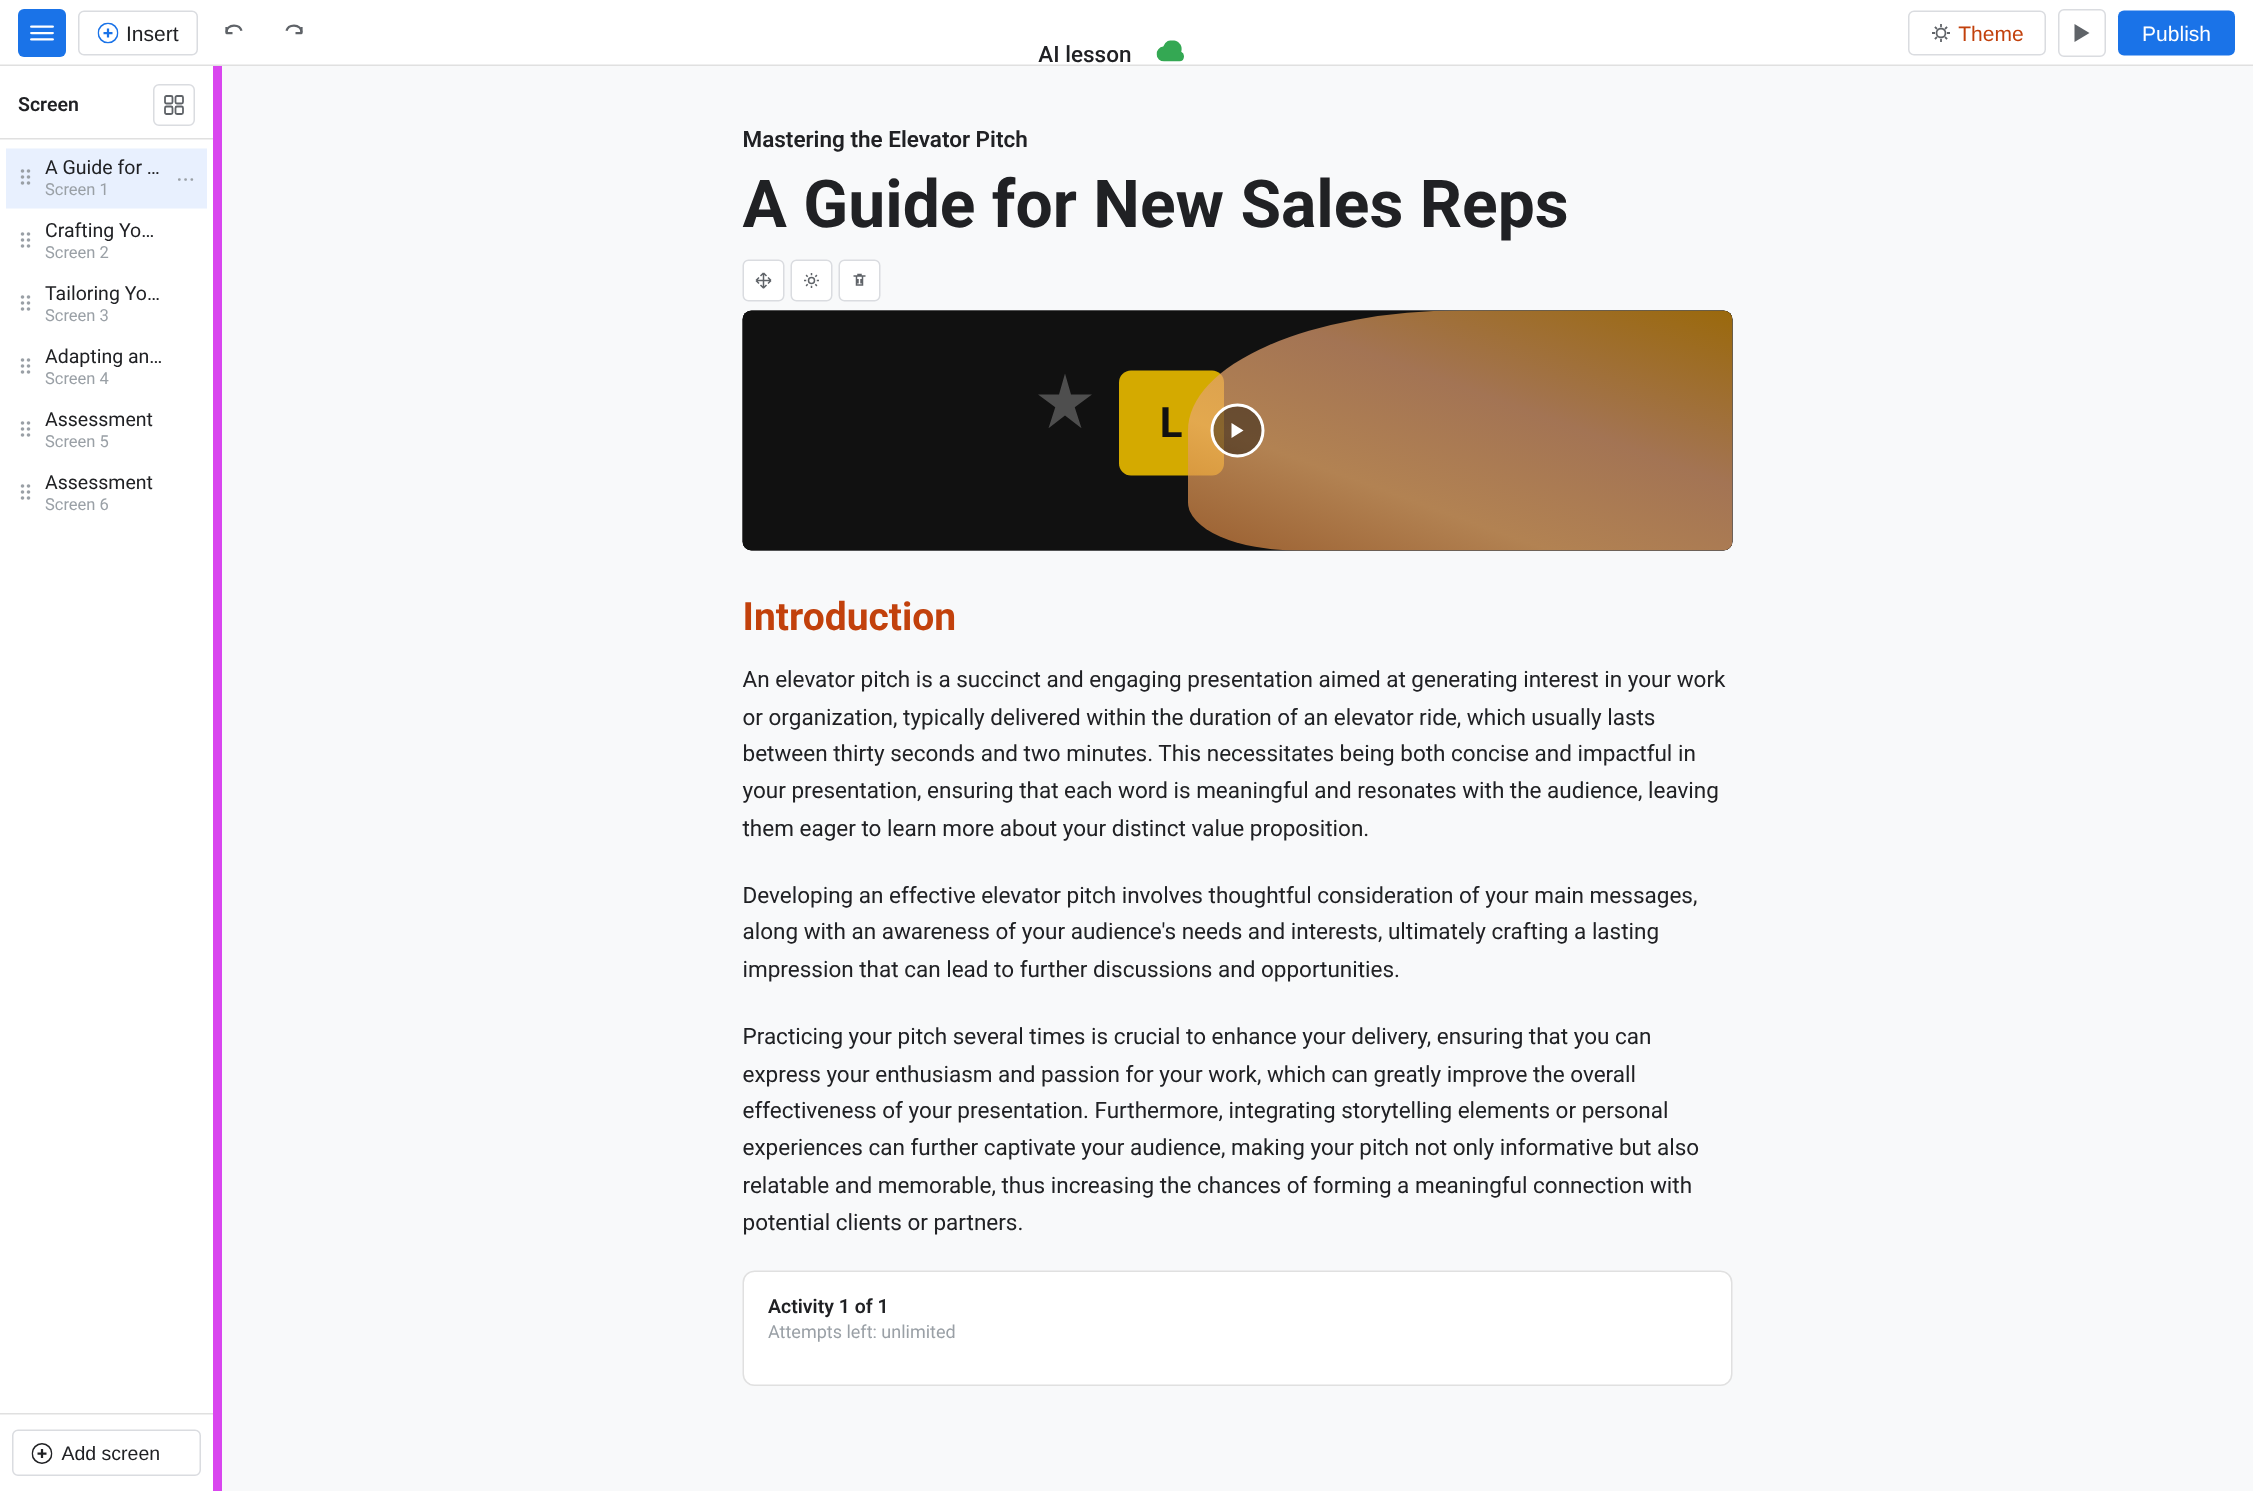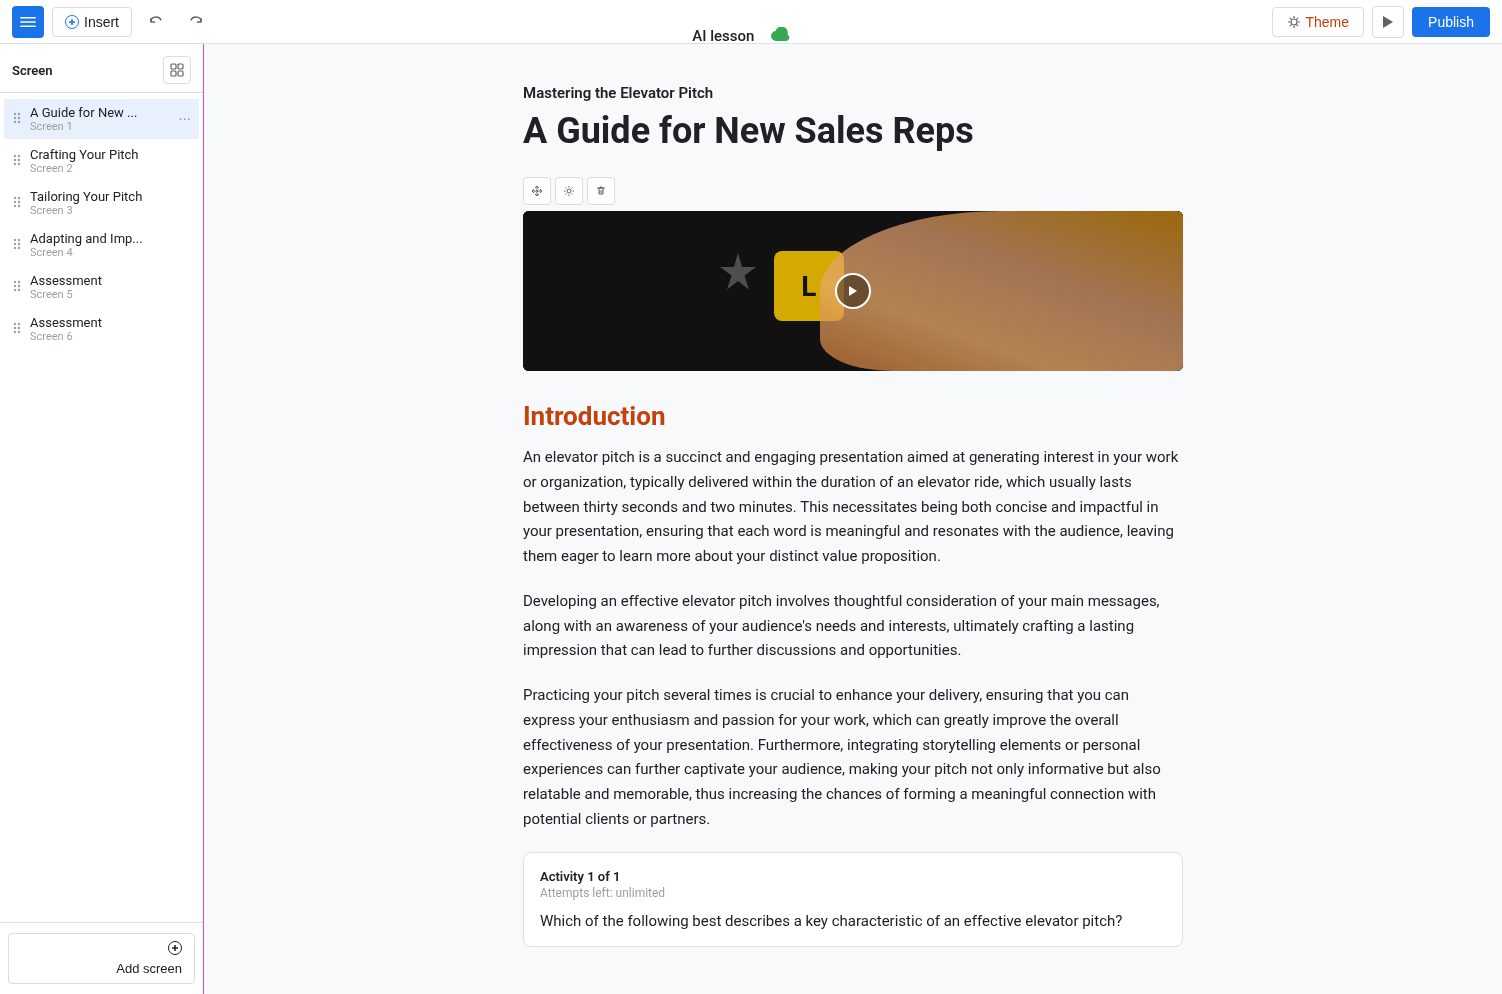--- a/index.html
+++ b/index.html
@@ -46,21 +46,21 @@
       width: 32px; height: 32px; border: 1px solid #dadce0; border-radius: 4px;
       background: #fff; cursor: pointer; display: flex; align-items: center; justify-content: center;
       color: #5f6368;
     }
 
     
     .main-layout { display: flex; flex: 1; overflow: hidden; }
 
     
     .sidebar {
-      width: 204px; background: #fff; border-right: 1px solid #d946ef;
+      width: 148px; background: #fff; border-right: 6px solid #d946ef;
       display: flex; flex-direction: column; flex-shrink: 0;
     }
     .sidebar-header {
       display: flex; align-items: center; justify-content: space-between;
       padding: 12px 12px 8px; border-bottom: 1px solid #e0e0e0;
     }
     .sidebar-title { font-size: 13px; font-weight: 600; color: #202124; }
     .sidebar-icon-btn {
       width: 28px; height: 28px; border: 1px solid #dadce0; border-radius: 4px;
       background: #fff; cursor: pointer; display: flex; align-items: center; justify-content: center;
@@ -77,35 +77,35 @@
     .screen-item-info { flex: 1; min-width: 0; }
     .screen-item-name { font-size: 13px; color: #202124; white-space: nowrap; overflow: hidden; text-overflow: ellipsis; }
     .screen-item-num { font-size: 11px; color: #9aa0a6; }
     .screen-item-more { color: #9aa0a6; font-size: 16px; opacity: 0; cursor: pointer; }
     .screen-item.active .screen-item-more { opacity: 1; }
 
     .sidebar-footer {
       padding: 10px 8px; border-top: 1px solid #e0e0e0;
     }
     .add-screen-btn {
-      display: flex; align-items: flex-end; gap: 6px; padding: 7px 12px;
+      display: flex; align-items: center; gap: 6px; padding: 7px 12px;
       border: 1px solid #dadce0; border-radius: 4px; background: #fff;
-      cursor: pointer; font-size: 13px; color: #202124; width: 100%; flex-direction: column;
+      cursor: pointer; font-size: 13px; color: #202124; width: 100%;
     }
 
     
     .content-area {
       flex: 1; overflow-y: auto; background: #f8f9fa; padding: 40px 0;
     }
     .content-inner {
       max-width: 700px; margin: 0 auto; padding: 0 20px;
     }
 
     .lesson-subtitle { font-size: 15px; font-weight: 600; color: #202124; margin-bottom: 8px; }
-    .lesson-title { font-size: 36px; font-weight: 700; color: #202124; margin-bottom: 24px; line-height: 1.2; }
+    .lesson-title { font-size: 44px; font-weight: 700; color: #202124; margin-bottom: 10px; line-height: 1.2; }
 
     .image-toolbar {
       display: flex; gap: 4px; margin-bottom: 6px;
     }
     .img-tool-btn {
       width: 28px; height: 28px; border: 1px solid #dadce0; border-radius: 4px;
       background: #fff; cursor: pointer; display: flex; align-items: center; justify-content: center;
       color: #5f6368; font-size: 12px;
     }
 
@@ -376,19 +376,18 @@
       </div>
 
       <h2 class="section-title">Introduction</h2>
       <p class="body-text">An elevator pitch is a succinct and engaging presentation aimed at generating interest in your work or organization, typically delivered within the duration of an elevator ride, which usually lasts between thirty seconds and two minutes. This necessitates being both concise and impactful in your presentation, ensuring that each word is meaningful and resonates with the audience, leaving them eager to learn more about your distinct value proposition.</p>
       <p class="body-text">Developing an effective elevator pitch involves thoughtful consideration of your main messages, along with an awareness of your audience's needs and interests, ultimately crafting a lasting impression that can lead to further discussions and opportunities.</p>
       <p class="body-text">Practicing your pitch several times is crucial to enhance your delivery, ensuring that you can express your enthusiasm and passion for your work, which can greatly improve the overall effectiveness of your presentation. Furthermore, integrating storytelling elements or personal experiences can further captivate your audience, making your pitch not only informative but also relatable and memorable, thus increasing the chances of forming a meaningful connection with potential clients or partners.</p>
 
       <div class="activity-card">
         <div class="activity-label">Activity 1 of 1</div>
         <div class="activity-meta">Attempts left: unlimited</div>
-        <div class="activity-question">Which of the following best describes a key characteristic of an effective elevator pitch?</div>
       </div>
 
     </div>
   </div>
 
 </div>
 
 </body></html>

